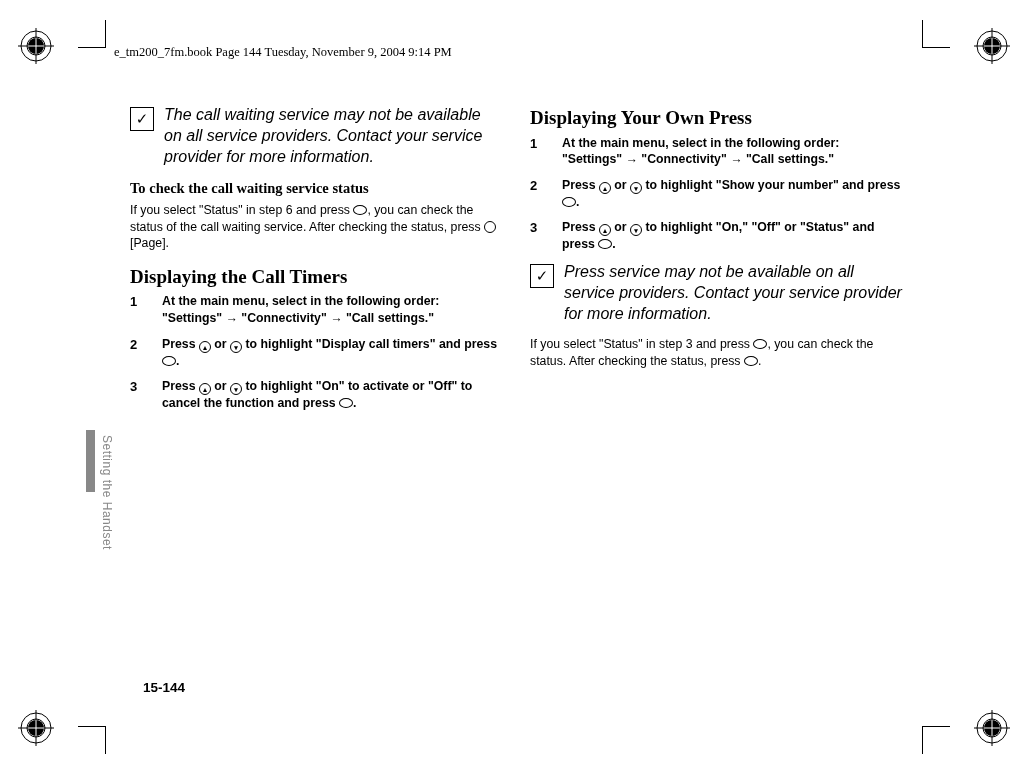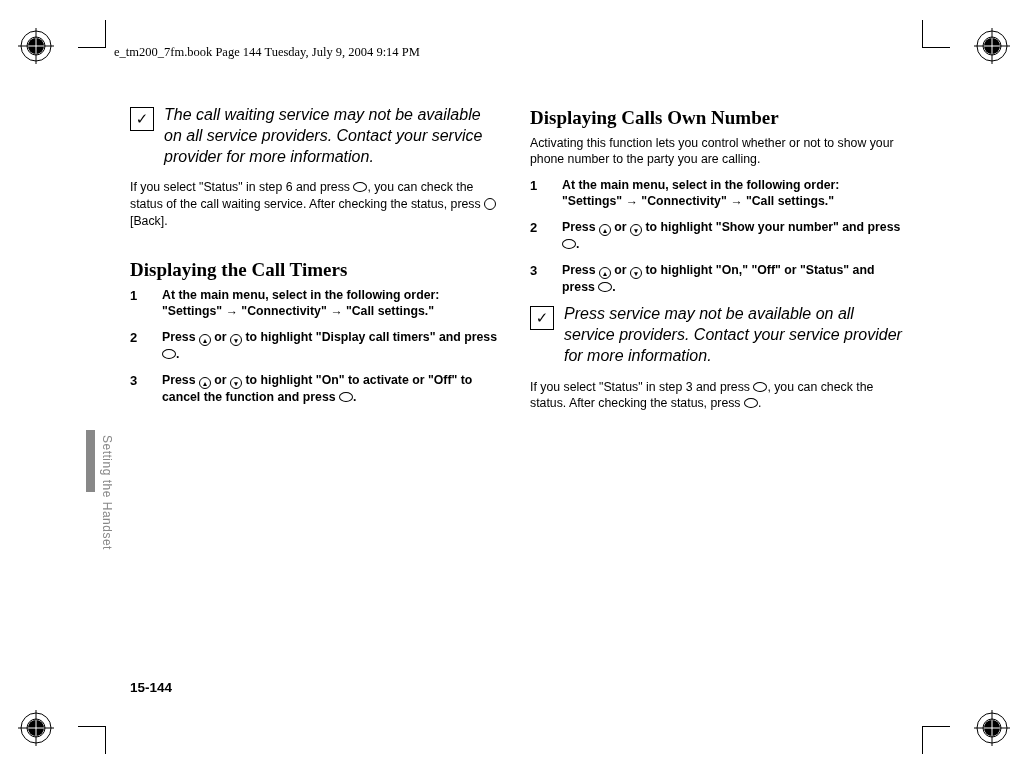--- a/index.html
+++ b/index.html
@@ -117,21 +117,21 @@
       font-family: "Times New Roman", serif;
       font-weight: bold;
       font-size: 14.5px;
       margin-top: 6px;
       margin-bottom: 3px;
     }
     .h2 {
       font-family: "Times New Roman", serif;
       font-weight: bold;
       font-size: 19px;
-      margin-top: 28px;
+      margin-top: 12px;
       margin-bottom: 4px;
     }
     .body-p {
       margin-bottom: 9px;
     }
 
     .step-row {
       display: flex;
       gap: 14px;
       margin-bottom: 9px;
@@ -161,21 +161,21 @@
       width: 14px;
       height: 10px;
       border: 1px solid #000;
       border-radius: 50%;
       vertical-align: -1px;
     }
 
     .pagenum {
       position: absolute;
       bottom: 30px;
-      left: 0;
+      left: 13px;
       font-weight: bold;
       font-size: 13.5px;
     }
   </style>
 </head>
 <body>
 
 <div class="reg-mark reg-tl">
   <svg viewBox="0 0 36 36">
       <circle cx="18" cy="18" r="9" fill="none" stroke="#000" stroke-width="1"></circle>
@@ -219,37 +219,38 @@
       <line x1="18" y1="10" x2="18" y2="26" stroke="#fff"></line>
       <line x1="10" y1="18" x2="26" y2="18" stroke="#fff"></line>
     </svg>
 </div>
 
 <div class="crop-corner crop-tl"></div>
 <div class="crop-corner crop-tr"></div>
 <div class="crop-corner crop-bl"></div>
 <div class="crop-corner crop-br"></div>
 
-<div class="header-line">e_tm200_7fm.book  Page 144  Tuesday, July 9, 2004  9:14 PM</div>
+<div class="header-line">e_tm200_7fm.book  Page 144  Tuesday, November 9, 2004  9:14 PM</div>
 
 <div class="page">
   <div class="side-bar"></div>
   <div class="sidelabel">Setting the Handset</div>
 
   <div class="columns">
 
     <div class="col">
 
       <div class="note-row">
         <div class="note-icon">✓</div>
         <div class="note-text">The call waiting service may not be available on all service providers. Contact your service provider for more information.</div>
       </div>
 
+      <div class="sub-h">To check the call waiting service status</div>
       <div class="body-p">
-        <span>If you select "Status" in step 6 and press </span><span class="btn-oval"></span><span>, you can check the status of the call waiting service. After checking the status, press </span><span class="btn-circle"></span><span> [Back].</span>
+        <span>If you select "Status" in step 6 and press </span><span class="btn-oval"></span><span>, you can check the status of the call waiting service. After checking the status, press </span><span class="btn-circle"></span><span> [Page].</span>
       </div>
 
       <div class="h2">Displaying the Call Timers</div>
 
       <div class="step-row">
         <div class="step-num">1</div>
         <div class="step-body">At the main menu, select in the following order: "Settings" → "Connectivity" → "Call settings."</div>
       </div>
 
       <div class="step-row">
@@ -263,22 +264,21 @@
         <div class="step-num">3</div>
         <div class="step-body">
           <span>Press </span><span class="btn-circle">▴</span><span> or </span><span class="btn-circle">▾</span><span> to highlight "On" to activate or "Off" to cancel the function and press </span><span class="btn-oval"></span><span>.</span>
         </div>
       </div>
 
     </div>
 
     <div class="col">
 
-      <div class="h2" style="margin-top:0">Displaying Calls Own Number</div>
-      <div class="body-p">Activating this function lets you control whether or not to show your phone number to the party you are calling.</div>
+      <div class="h2" style="margin-top:0">Displaying Your Own Press</div>
 
       <div class="step-row">
         <div class="step-num">1</div>
         <div class="step-body">At the main menu, select in the following order: "Settings" → "Connectivity" → "Call settings."</div>
       </div>
 
       <div class="step-row">
         <div class="step-num">2</div>
         <div class="step-body">
           <span>Press </span><span class="btn-circle">▴</span><span> or </span><span class="btn-circle">▾</span><span> to highlight "Show your number" and press  </span><span class="btn-oval"></span><span>.</span>

